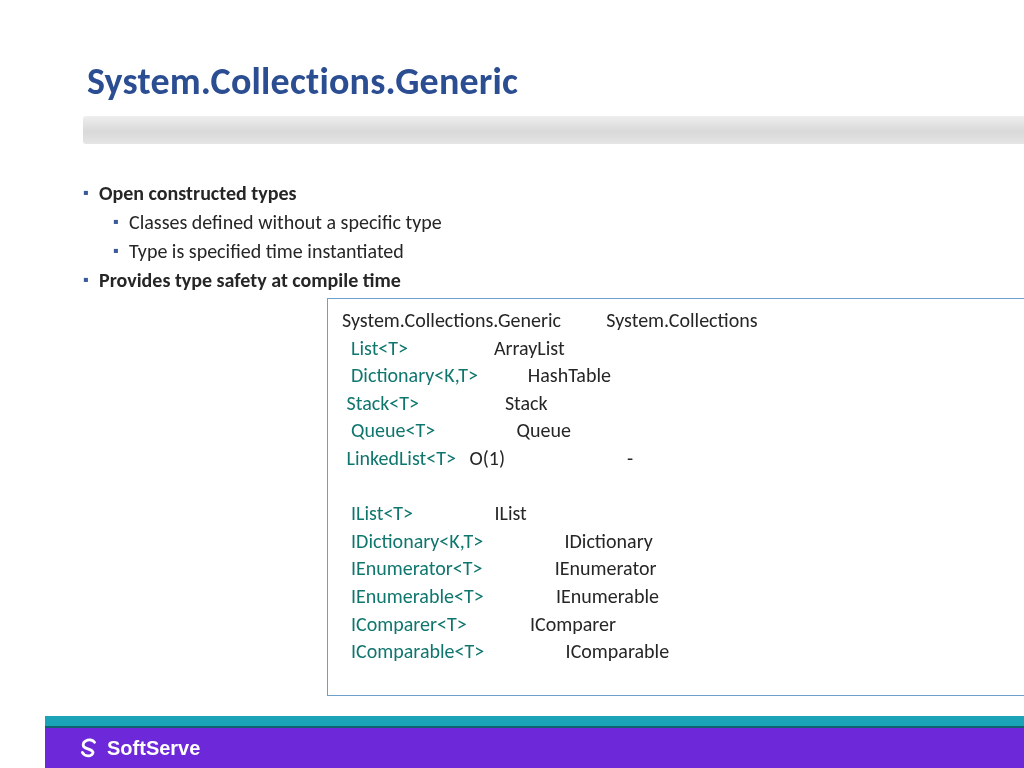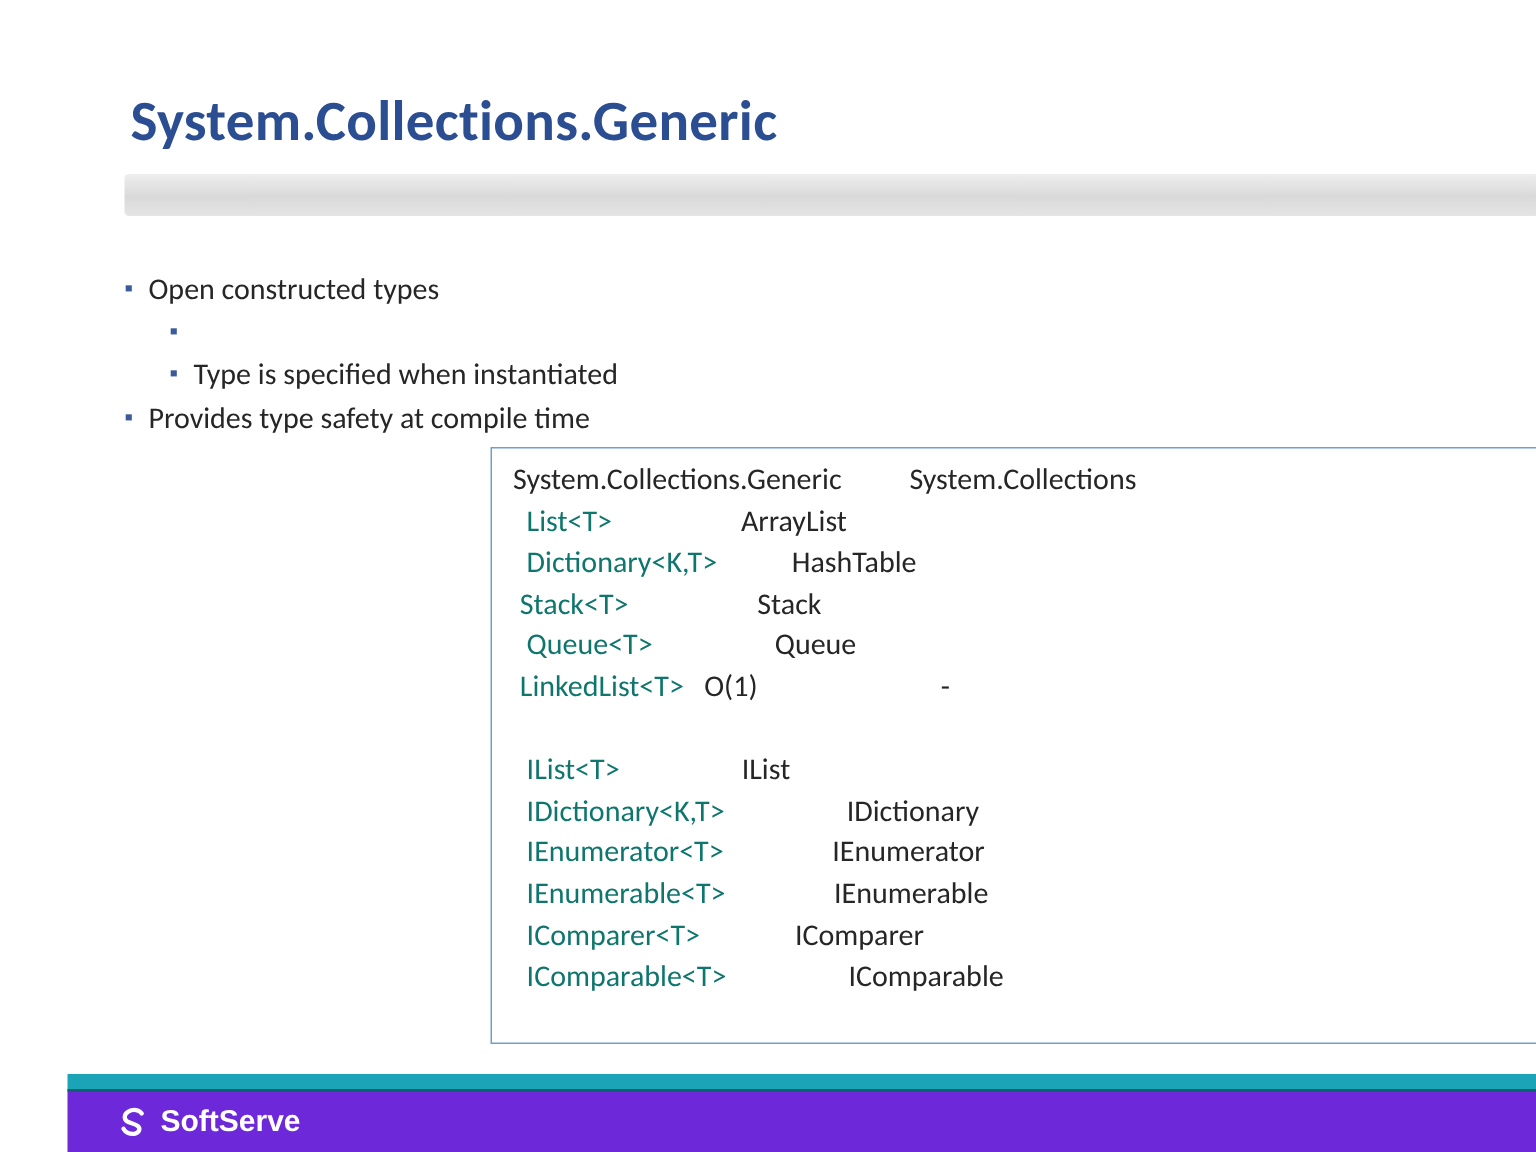--- a/index.html
+++ b/index.html
@@ -53,21 +53,21 @@
     color: #3a5a9a;
     font-size: 16px;
     width: 16px;
     line-height: 26px;
     flex: none;
   }
   .bullet.l2 {
     margin-left: 30px;
     font-weight: 400;
   }
-  .bullet .txt.bold { font-weight: 400; }
+  .bullet .txt.bold { font-weight: 700; }
   .table-box {
     position: absolute;
     left: 282px;
     top: 298px;
     width: 816px;
     height: 398px;
     border: 1px solid #6fa0cc;
     padding: 8px 14px 0 14px;
     font-size: 20px;
     line-height: 1.38;
@@ -124,24 +124,25 @@
   <div class="title">System.Collections.Generic</div>
   <div class="underline-bar"></div>
 
   <div class="body">
     <div class="bullet">
       <span class="mark">▪</span>
       <span class="txt bold">Open constructed types</span>
     </div>
     <div class="bullet l2">
       <span class="mark">▪</span>
+      <span class="txt">Classes defined without a specific type</span>
     </div>
     <div class="bullet l2">
       <span class="mark">▪</span>
-      <span class="txt">Type is specified when instantiated</span>
+      <span class="txt">Type is specified time instantiated</span>
     </div>
     <div class="bullet">
       <span class="mark">▪</span>
       <span class="txt bold">Provides type safety at compile time</span>
     </div>
   </div>
 
   <div class="table-box" id="table-box">
       <div class="row"><span class="c-black">System.Collections.Generic</span><span class="c-black">          System.Collections</span></div>
       <div class="row">  <span class="c-blue">List&lt;T&gt;</span><span class="c-black">                   ArrayList</span></div>

